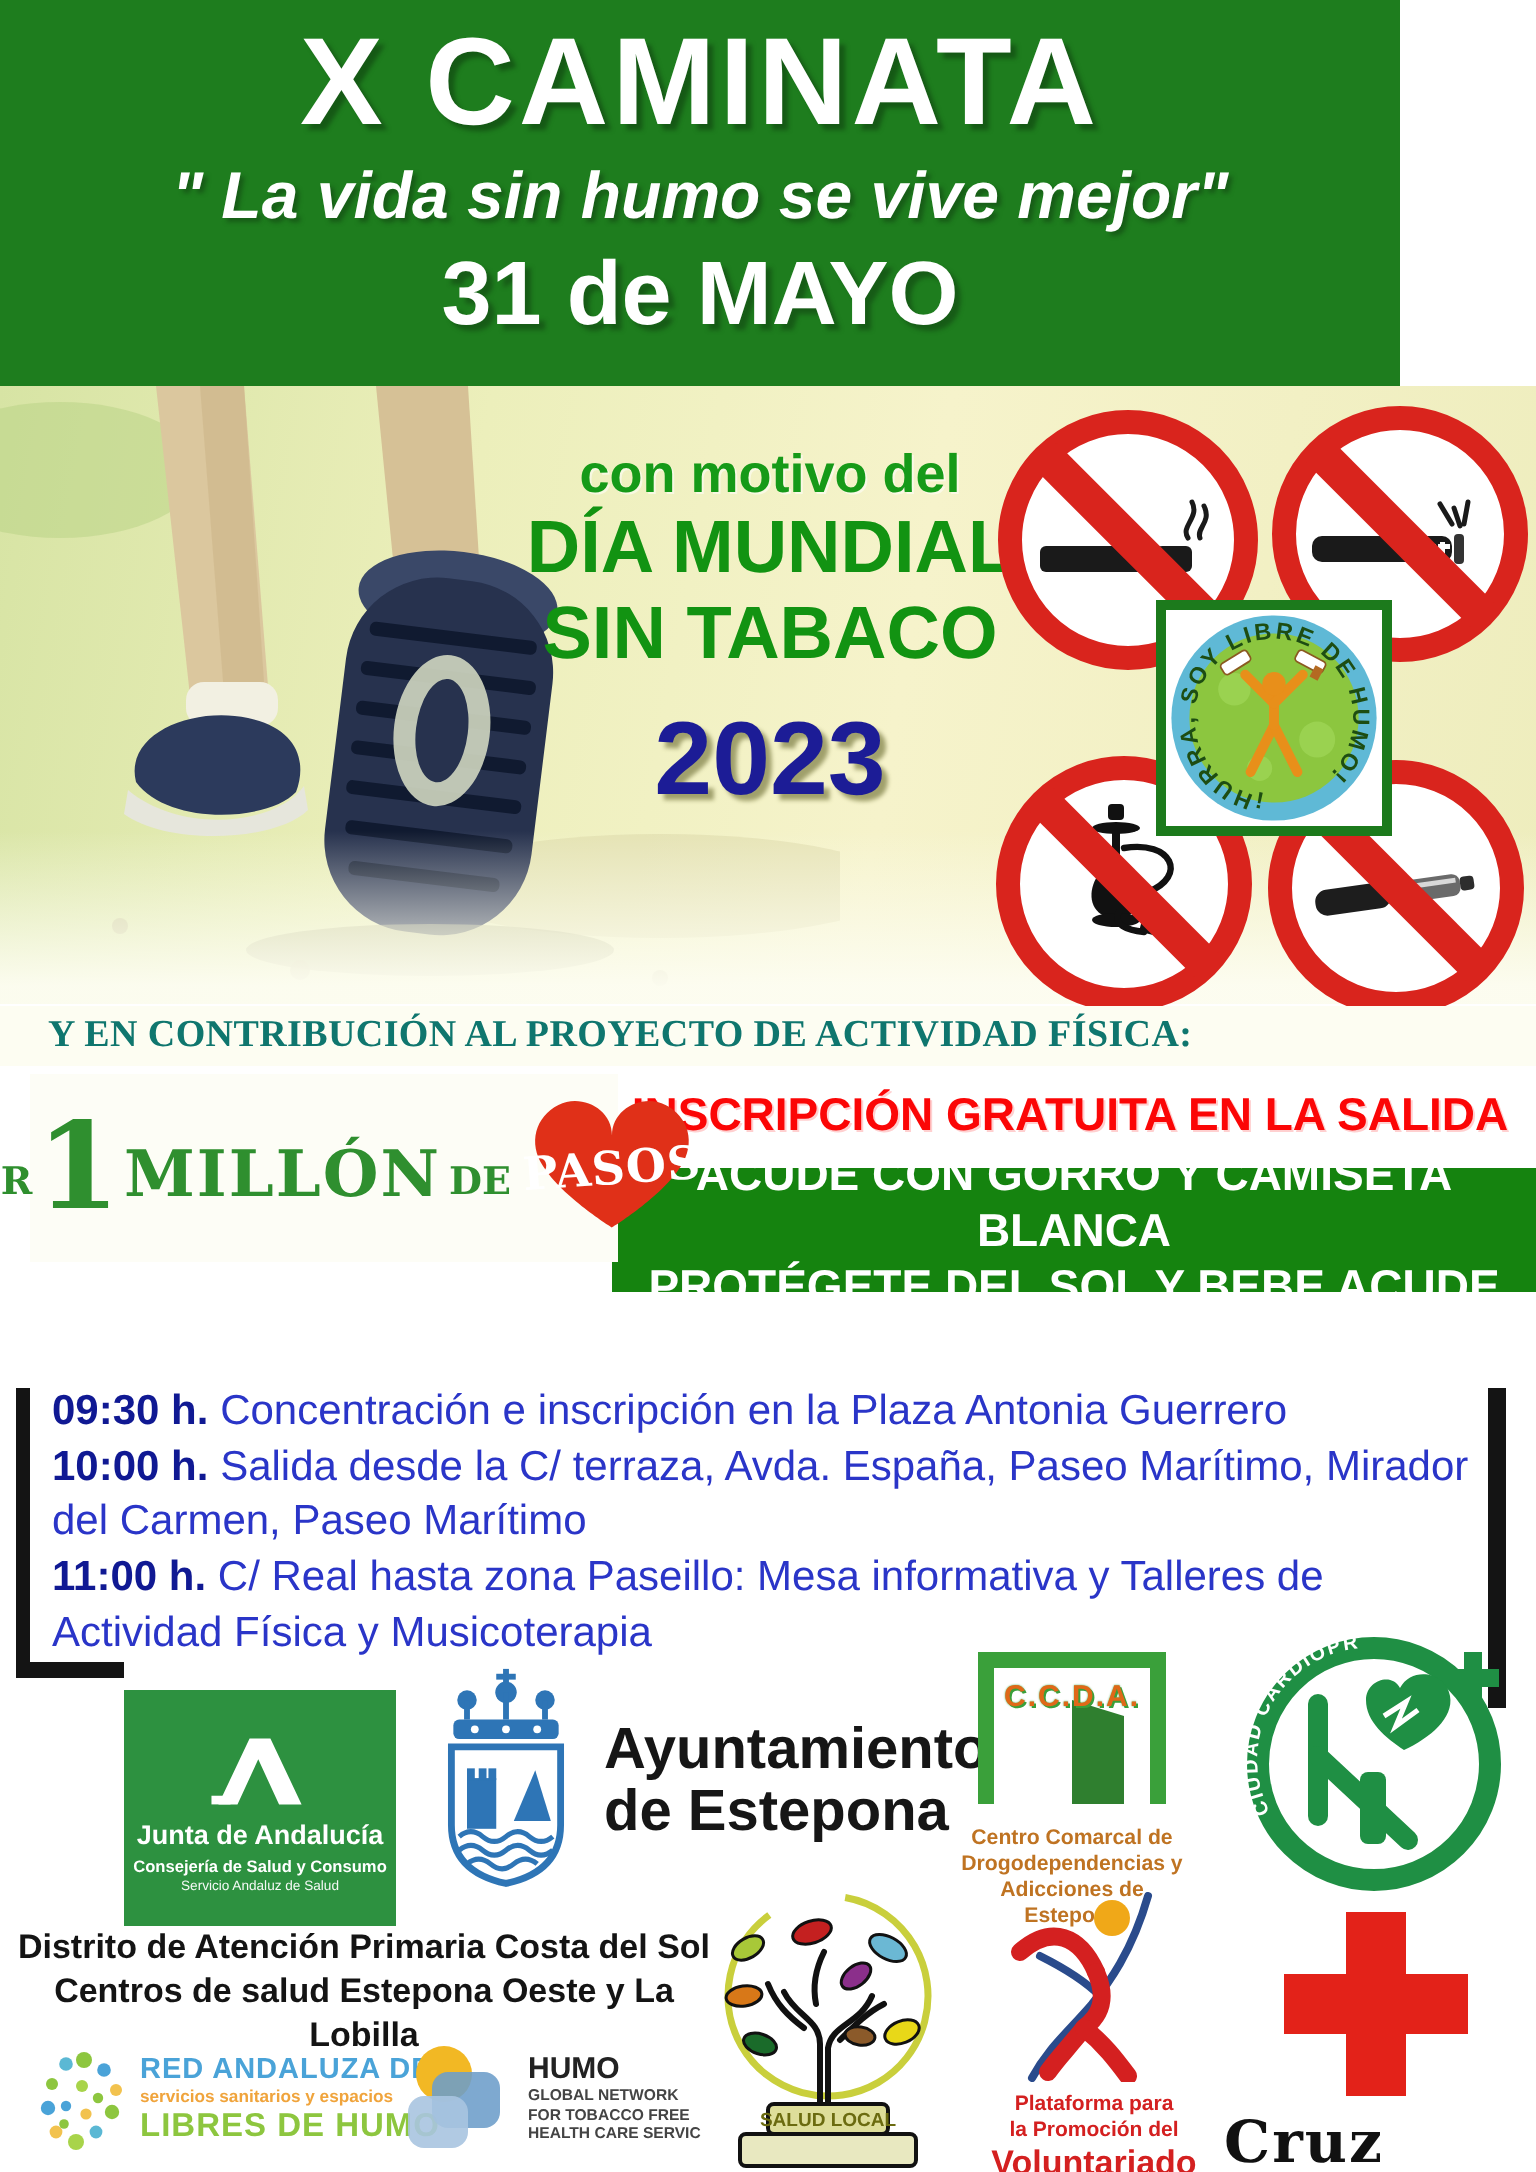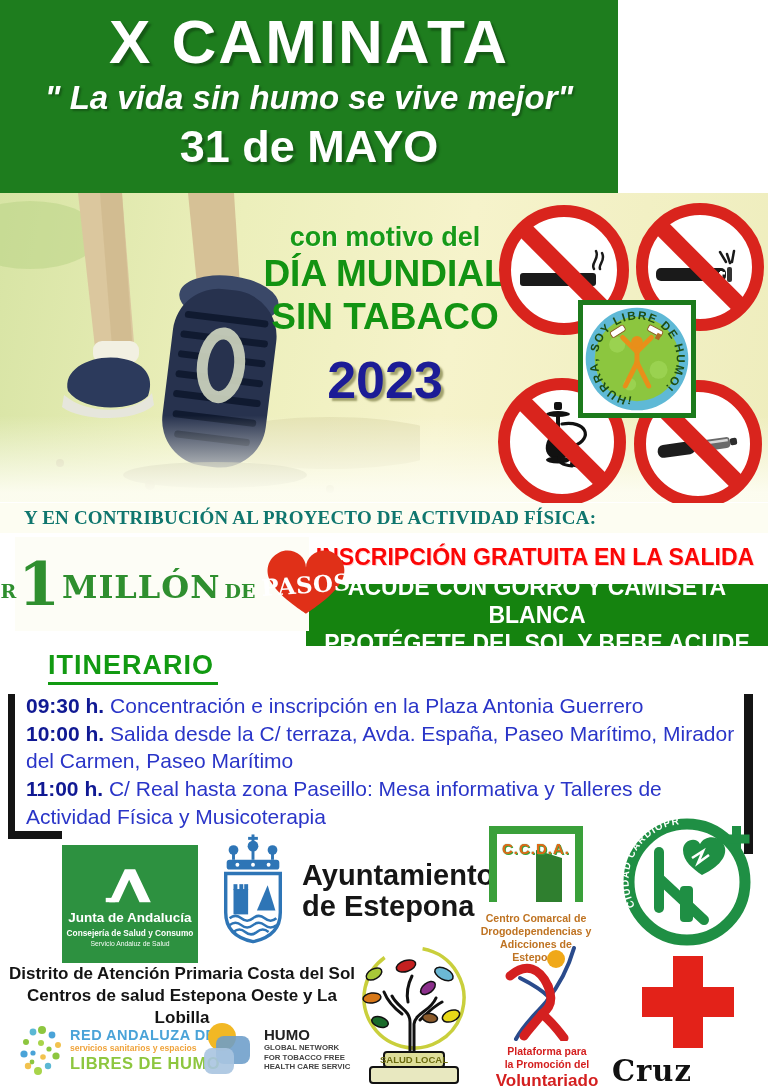--- a/index.html
+++ b/index.html
@@ -1,20 +1,20 @@
 <!DOCTYPE html>
 <html><head>
 <meta charset="utf-8">
 <style>
   * { margin:0; padding:0; box-sizing:border-box; }
   body { background:#fff; font-family:"Liberation Sans", sans-serif; }
   .poster { position:relative; width:768px; height:1086px; background:#fff; overflow:hidden; }
 
   
-  .header { position:absolute; left:0; top:0; width:618px; height:193px;
+  .header { position:absolute; left:0; top:0; width:700px; height:193px;
             background:#1e7d1e; color:#fff; text-align:center; z-index:2; }
   .header .title { font-size:62px; font-weight:800; letter-spacing:2px; margin-top:6px;
                    text-shadow:3px 3px 2px rgba(15,60,15,.55); }
   .header .slogan { font-size:33px; font-weight:700; font-style:italic; margin-top:2px;
                     text-shadow:2px 2px 2px rgba(15,60,15,.5); }
   .header .date { font-size:45px; font-weight:800; margin-top:4px;
                   text-shadow:3px 3px 2px rgba(15,60,15,.5); }
 
   
   .photo { position:absolute; left:0; top:193px; width:768px; height:309px;
@@ -255,21 +255,20 @@
       <span class="pasos">PASOS</span>
     </span>
   </div>
 
   <div class="inscription">INSCRIPCIÓN GRATUITA EN LA SALIDA</div>
   <div class="advice">
     <div>ACUDE CON GORRO Y CAMISETA BLANCA</div>
     <div>PROTÉGETE DEL SOL Y BEBE ACUDE</div>
   </div>
 
-  <div class="itin-head">ITINERARIO</div>
   <div class="rule-left"></div>
   <div class="rule-left-foot"></div>
   <div class="rule-right"></div>
   <div class="sched">
     <p><span class="t">09:30 h.</span> <span>Concentración e inscripción en la Plaza Antonia Guerrero</span></p>
     <p><span class="t">10:00 h.</span> <span>Salida desde la C/ terraza, Avda. España, Paseo Marítimo, Mirador del Carmen, Paseo Marítimo</span></p>
     <p><span class="t">11:00 h.</span> <span>C/ Real hasta zona Paseillo: Mesa informativa y Talleres de Actividad Física y Musicoterapia</span></p>
   </div>
 
   <div class="junta">

